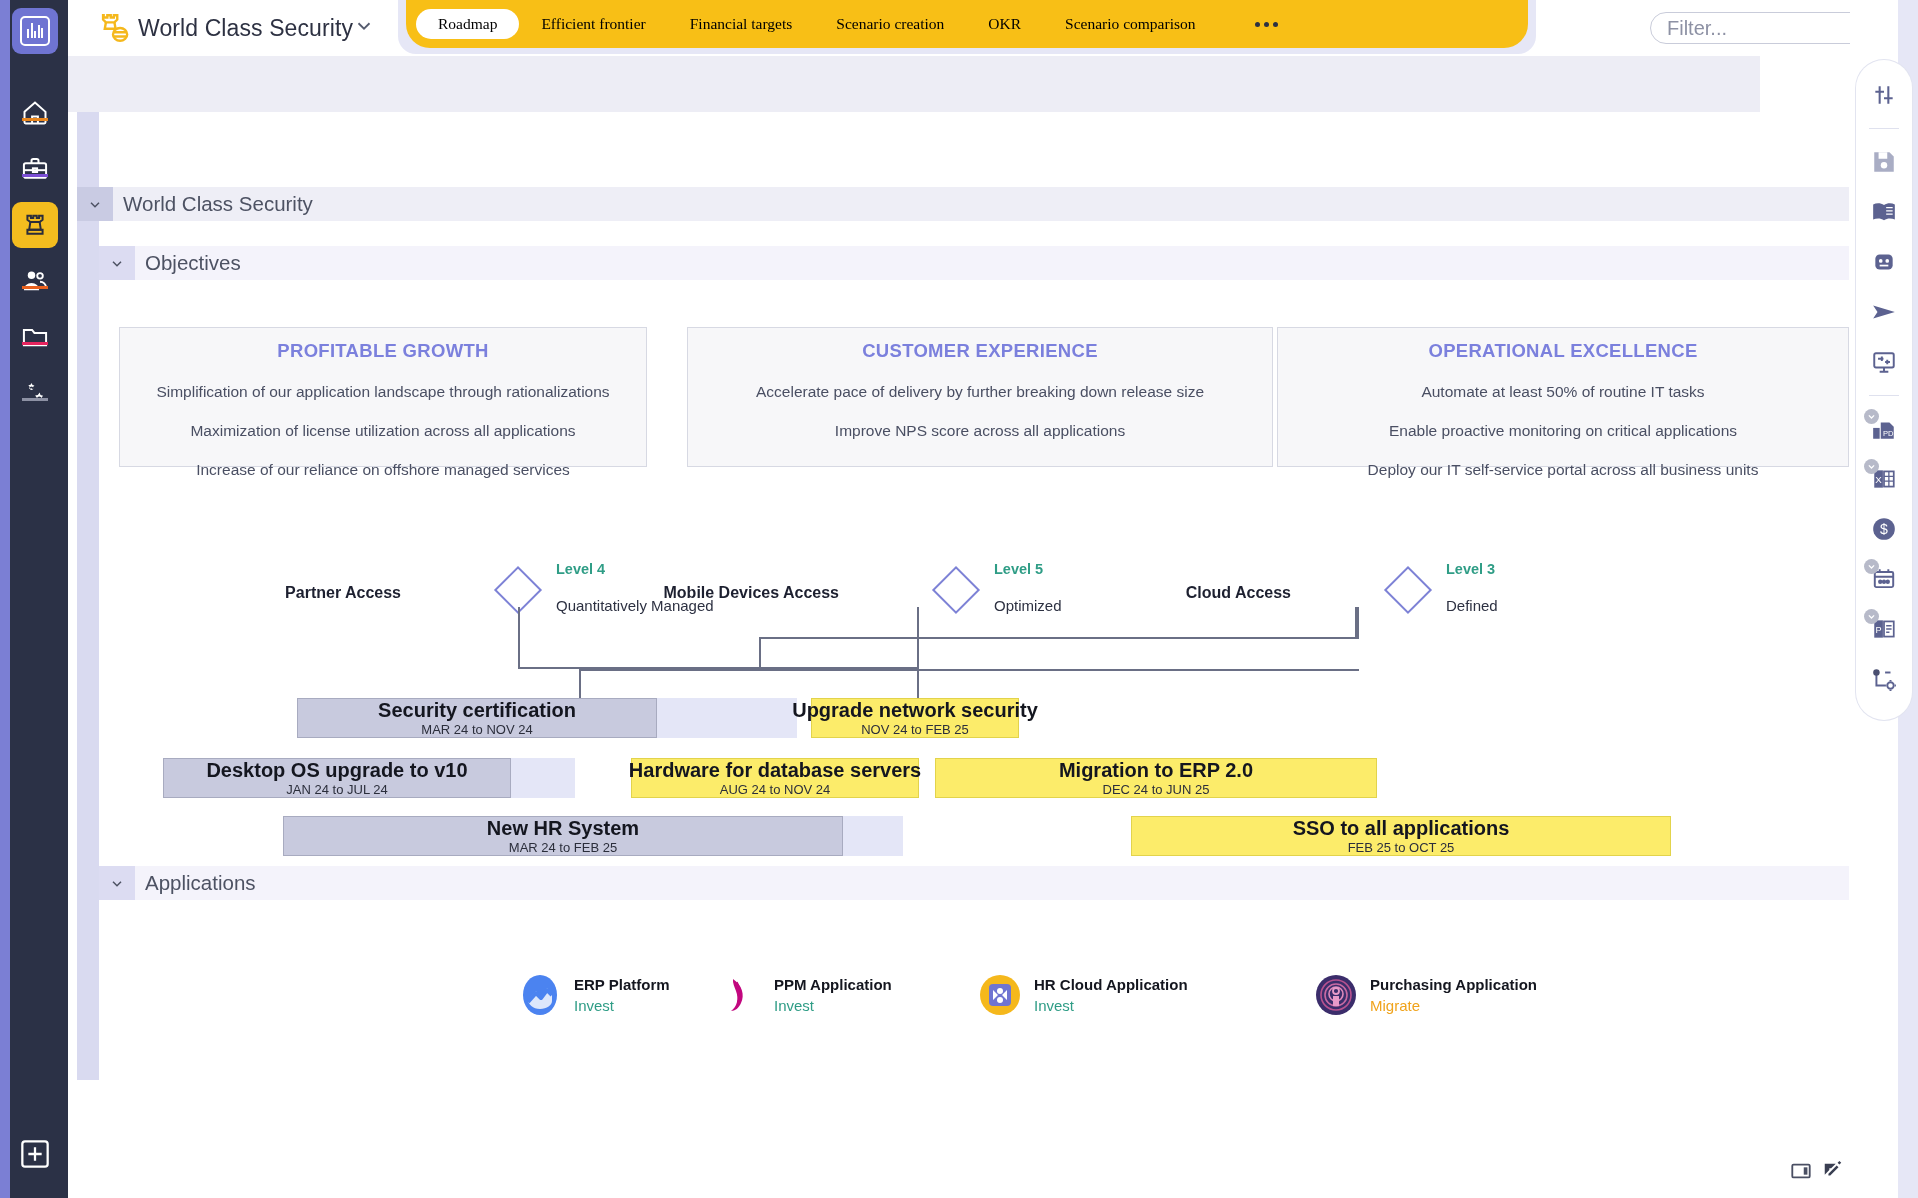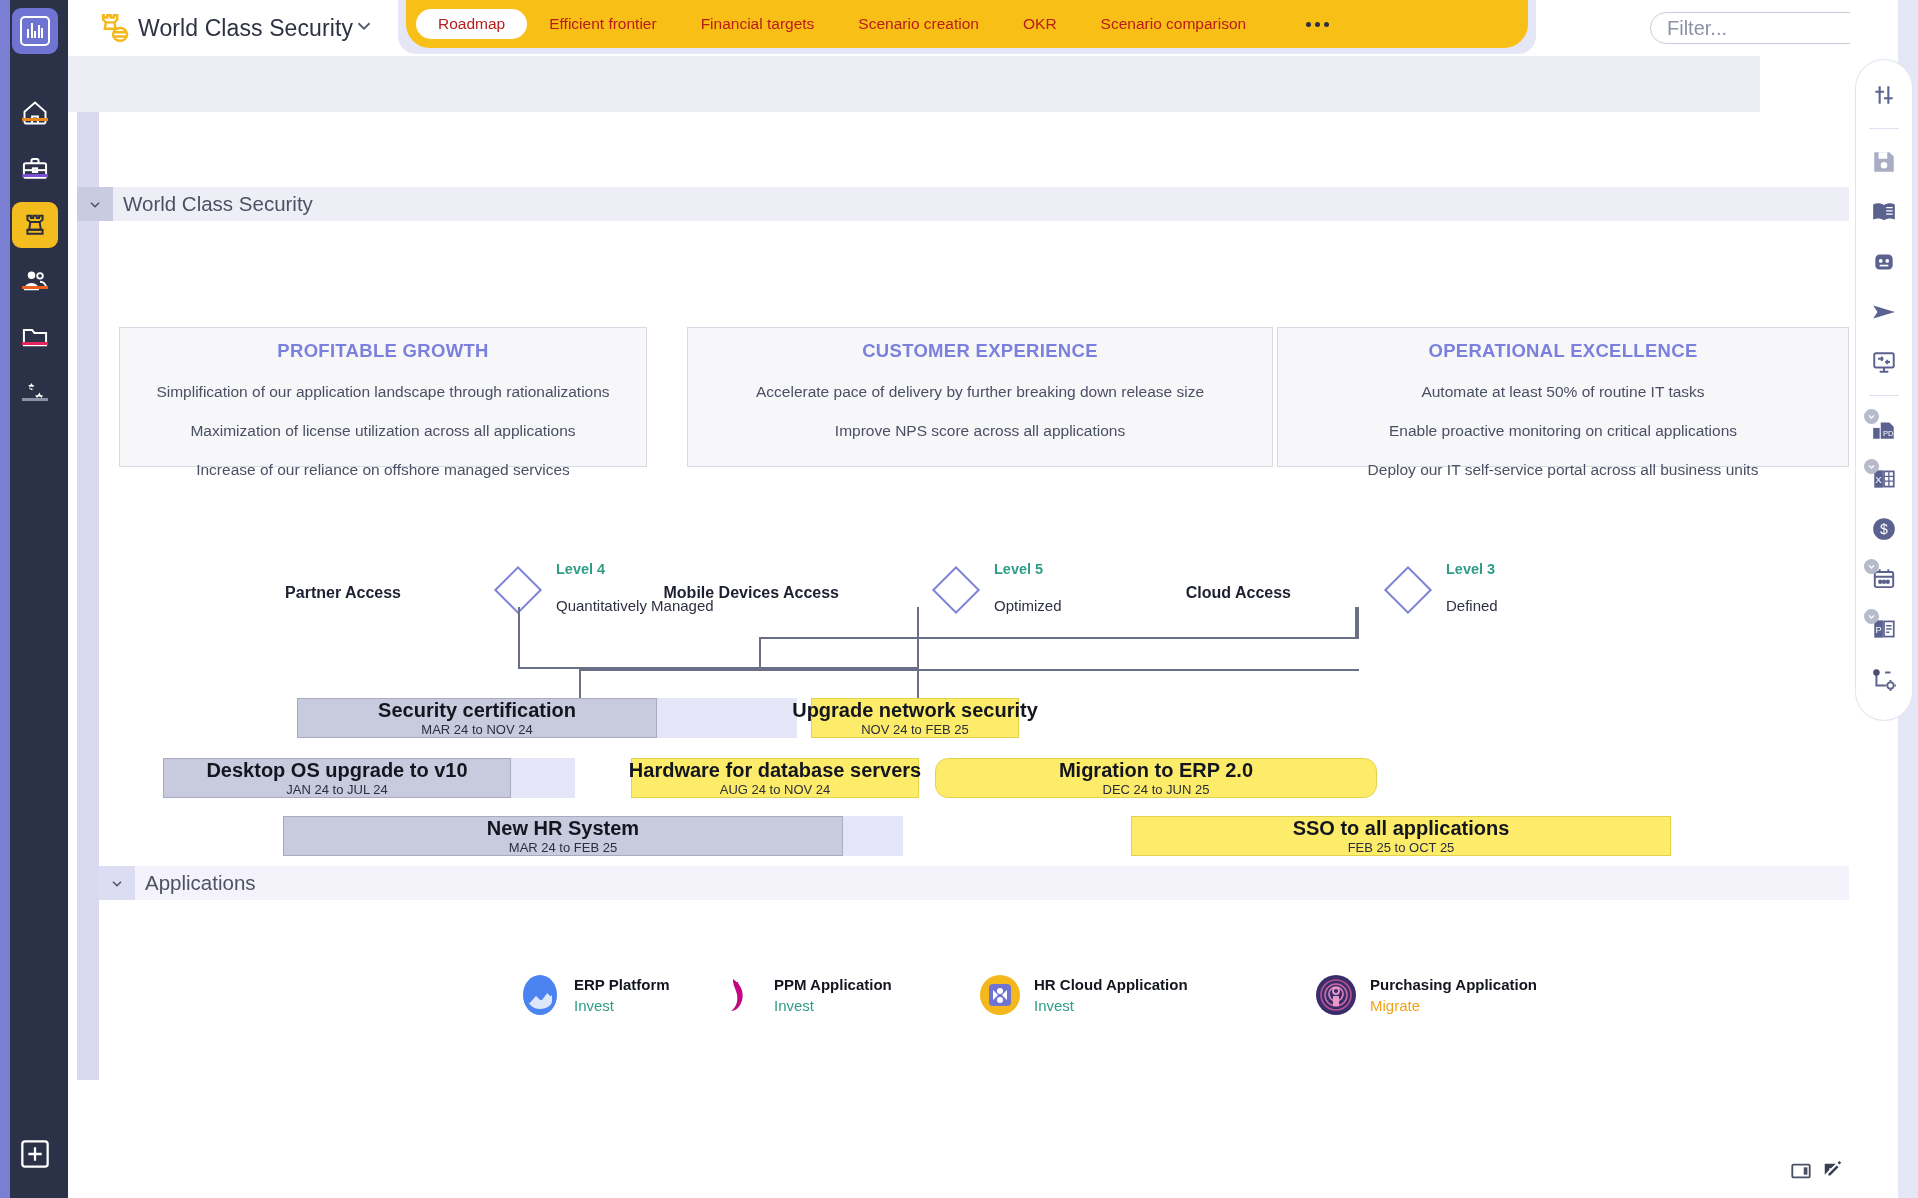--- a/index.html
+++ b/index.html
@@ -54,21 +54,21 @@
     position:absolute; left:330px; top:0; width:1138px; height:54px;
     background:#e6e7f6; border-radius:0 0 18px 18px;
   }
   #tabbar {
     position:absolute; left:338px; top:0; width:1122px; height:48px;
     background:#f8bf16; border-radius:0 0 24px 24px;
     display:flex; align-items:center; padding-left:10px; gap:0px;
   }
   .tab {
     height:30px; line-height:30px; padding:0 22px; font-size:15.5px;
-    color:#b91c1c; cursor:pointer; white-space:nowrap; border-radius:15px;
+    color:#000000; cursor:pointer; white-space:nowrap; border-radius:15px;font-family:Liberation Serif, serif;
   }
   .tab.active { background:#ffffff; font-weight:400; }
   #tab-more { margin-left:24px; display:flex; align-items:center; gap:4px; cursor:pointer; padding:0 14px; }
   #tab-more span { width:5px; height:5px; border-radius:50%; background:#2d3142; display:block; }
 
   #filter-input {
     position:absolute; left:1582px; top:12px; width:248px; height:32px;
     border:1px solid #c9ccda; border-radius:16px; background:#fff;
     font-family:"Liberation Sans", sans-serif; font-size:20px; color:#4a4f63;
     padding:0 16px; outline:none;
@@ -280,20 +280,28 @@
 
       <div class="grp-header" style="left:-22px; top:75px; width:1772px; background:#eeeef6;">
         <div class="grp-caret" style="background:#c9cbe3;">
           <svg width="16" height="16" viewBox="0 0 24 24" fill="none" stroke="#4d5263" stroke-width="2.2">
               <path d="M6 10l6 6 6-6"></path>
             </svg>
         </div>
         <div class="grp-title">World Class Security</div>
       </div>
 
+      <div class="grp-header" style="left:0px; top:134px; width:1750px; background:#f4f3fb;">
+        <div class="grp-caret" style="background:#dcdcf2;">
+          <svg width="16" height="16" viewBox="0 0 24 24" fill="none" stroke="#4d5263" stroke-width="2.2">
+              <path d="M6 10l6 6 6-6"></path>
+            </svg>
+        </div>
+        <div class="grp-title">Objectives</div>
+      </div>
 
       <div class="obj-card" style="left:20px; width:528px;">
         <div class="obj-title">PROFITABLE GROWTH</div>
         <div class="obj-line">Simplification of our application landscape through rationalizations</div>
         <div class="obj-line">Maximization of license utilization across all applications</div>
         <div class="obj-line">Increase of our reliance on offshore managed services</div>
       </div>
       <div class="obj-card" style="left:588px; width:586px;">
         <div class="obj-title">CUSTOMER EXPERIENCE</div>
         <div class="obj-line">Accelerate pace of delivery by further breaking down release size</div>
@@ -350,21 +358,21 @@
 
       <div class="bar-ghost" style="left:64px; top:646px; width:412px;"></div>
       <div class="bar grey" style="left:64px; top:646px; width:348px;">
         <div class="bar-name">Desktop OS upgrade to v10</div>
         <div class="bar-dates">JAN 24 to JUL 24</div>
       </div>
       <div class="bar yellow" style="left:532px; top:646px; width:288px;">
         <div class="bar-name">Hardware for database servers</div>
         <div class="bar-dates">AUG 24 to NOV 24</div>
       </div>
-      <div class="bar yellow" style="left:836px; top:646px; width:442px;border-radius:13px;">
+      <div class="bar yellow" style="left:836px; top:646px; width:442px;">
         <div class="bar-name">Migration to ERP 2.0</div>
         <div class="bar-dates">DEC 24 to JUN 25</div>
       </div>
 
       <div class="bar-ghost" style="left:184px; top:704px; width:620px;"></div>
       <div class="bar grey" style="left:184px; top:704px; width:560px;">
         <div class="bar-name">New HR System</div>
         <div class="bar-dates">MAR 24 to FEB 25</div>
       </div>
       <div class="bar yellow" style="left:1032px; top:704px; width:540px;">

